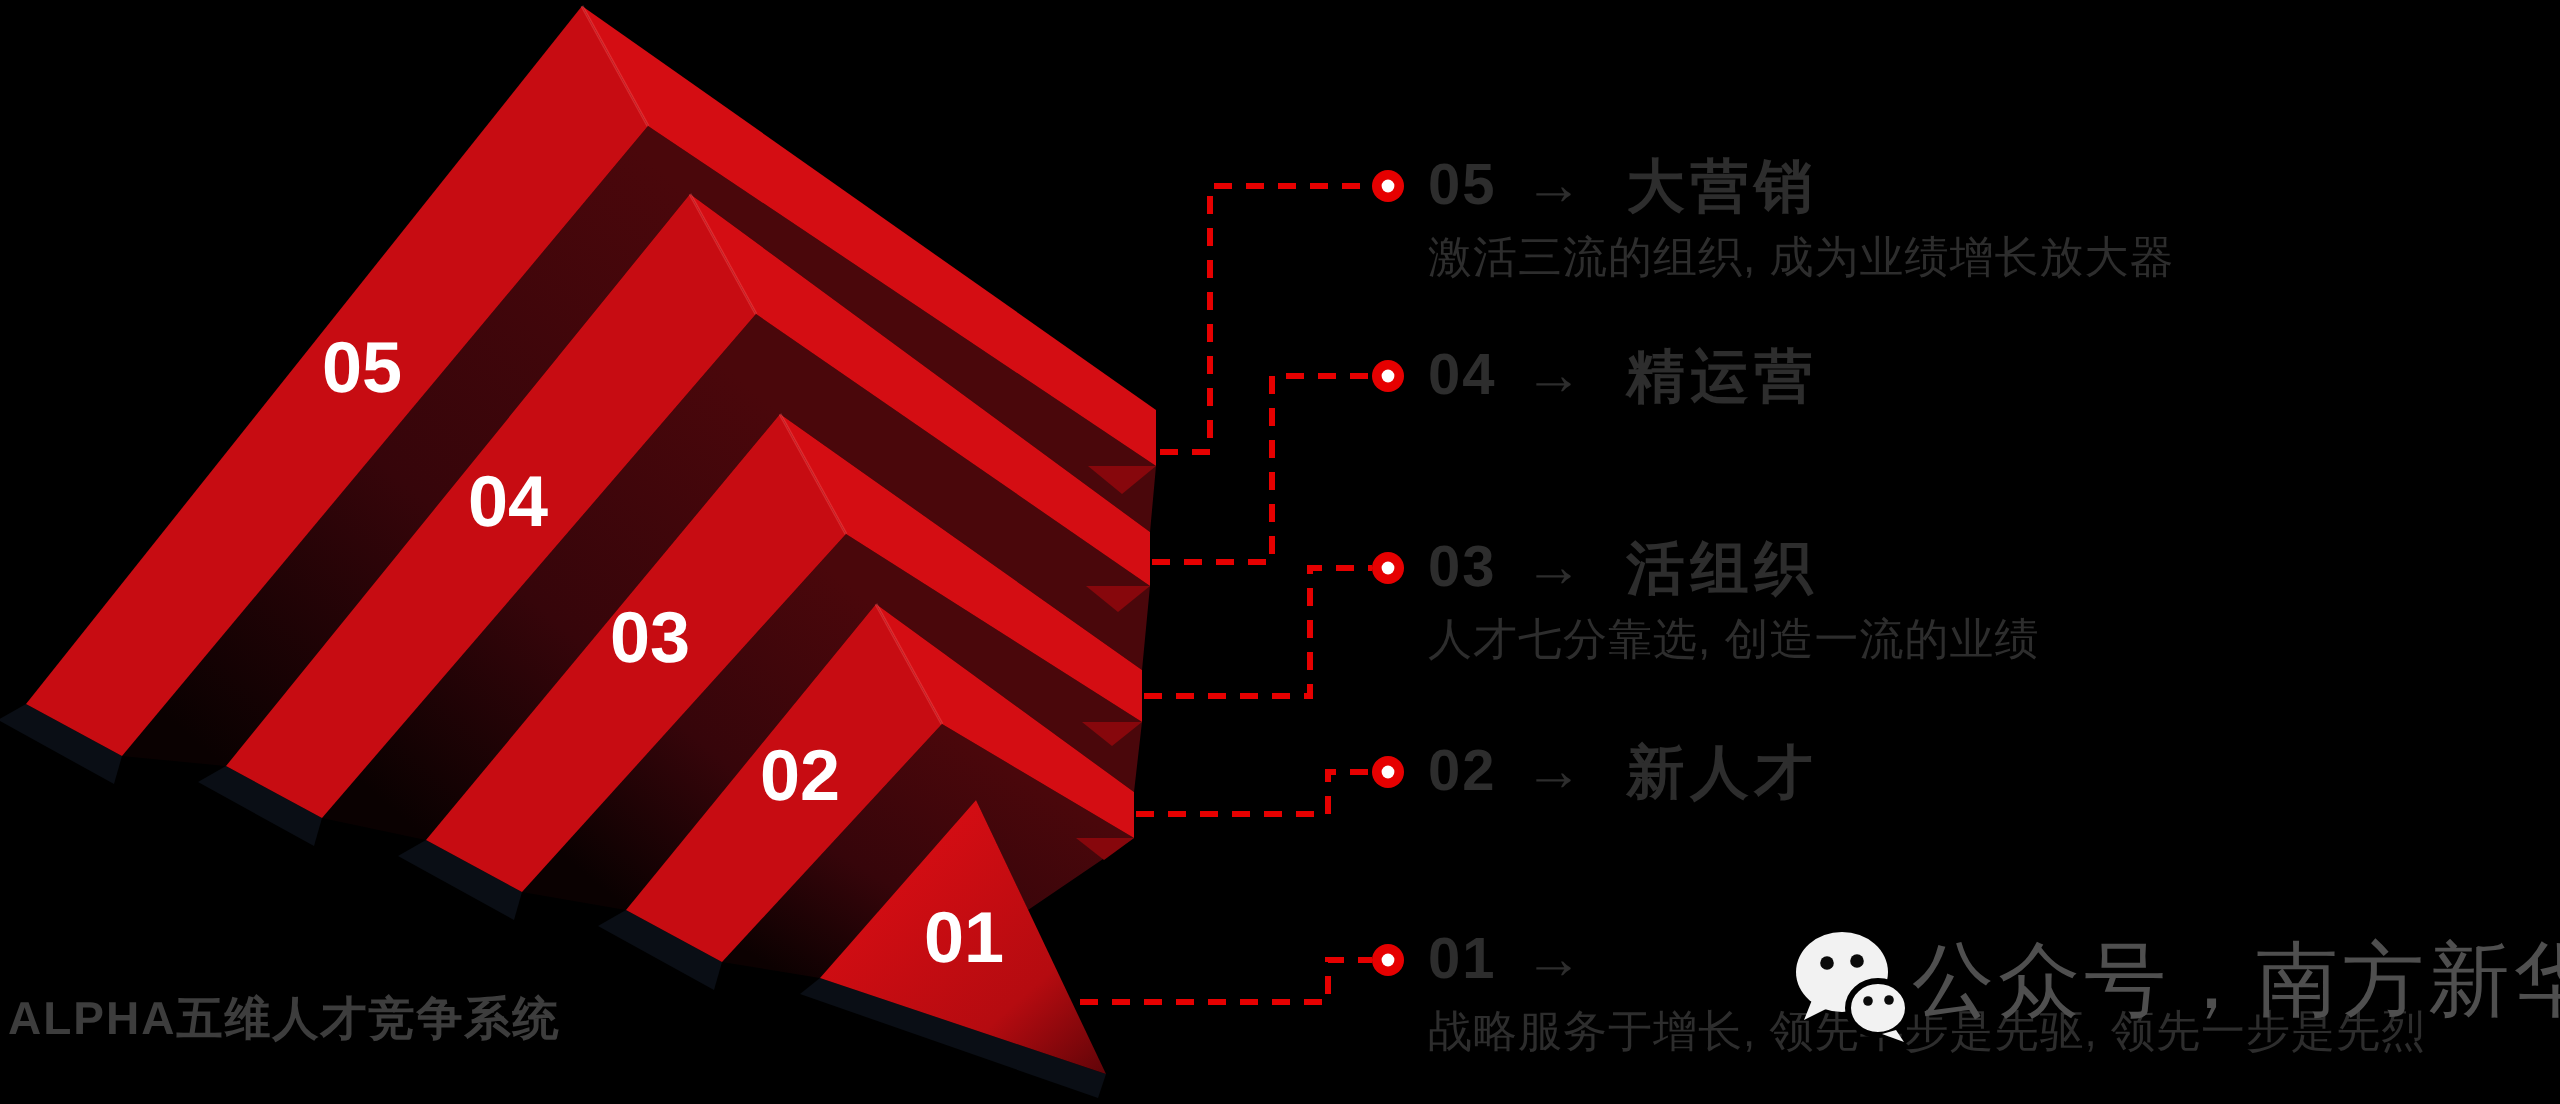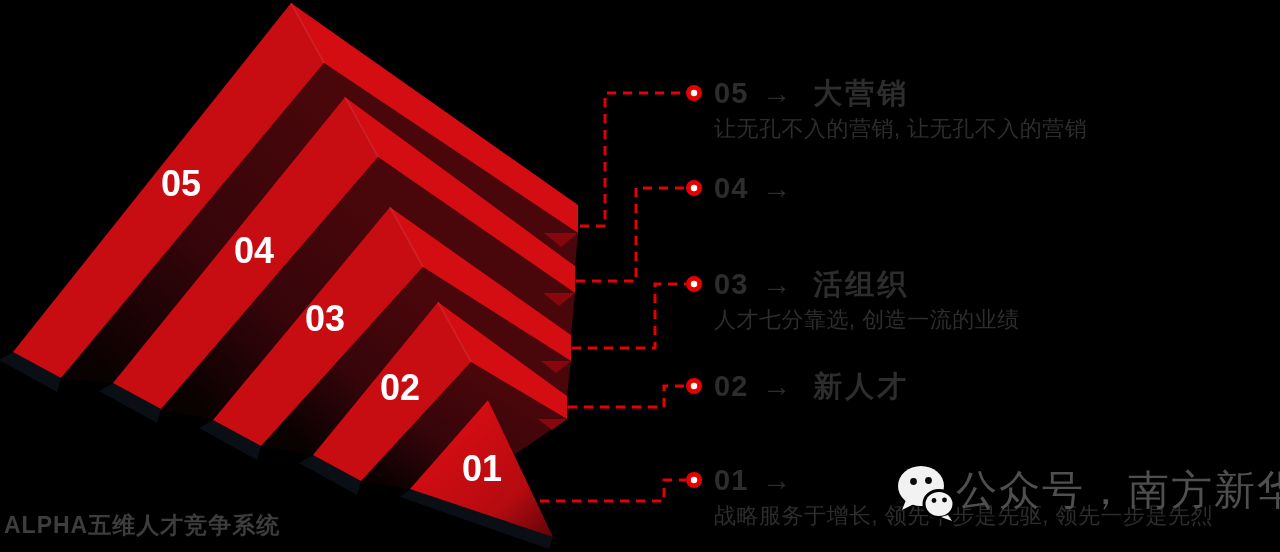--- a/index.html
+++ b/index.html
@@ -9,21 +9,21 @@
     font-family:"Liberation Sans","DejaVu Sans",sans-serif;
   }
   #scene{position:absolute;left:0;top:0;width:1280px;height:552px;}
   .legend-item{position:absolute;left:714px;color:var(--text-dark,#2d2d2d);}
   .legend-head{display:flex;align-items:center;height:33px;font-weight:800;font-size:29px;white-space:nowrap;}
   .legend-num{letter-spacing:1px;}
   .legend-arrow{margin:0 22px 0 14px;font-weight:700;}
   .legend-title{letter-spacing:3px;}
   .legend-desc{margin-top:4px;font-size:22px;font-weight:400;letter-spacing:0.5px;white-space:nowrap;}
   #caption{
-    position:absolute;left:4px;top:510px;font-size:23px;font-weight:700;
+    position:absolute;left:4px;top:494px;font-size:23px;font-weight:700;
     color:var(--caption-gray,#3d3d3d);letter-spacing:1px;white-space:nowrap;
   }
   #watermark{
     position:absolute;left:892px;top:458px;display:flex;align-items:center;z-index:5;
   }
   #watermark-text{
     font-family:"DejaVu Serif","Liberation Serif",serif;
     font-size:41px;color:var(--watermark-gray,#4f4f4f);letter-spacing:2px;white-space:nowrap;
   }
   .pyr-label{
@@ -151,26 +151,27 @@
         </g>
     </g>
   </svg>
 
   <div class="legend-item" style="top:77px">
     <div class="legend-head">
       <span class="legend-num">05</span>
       <span class="legend-arrow">→</span>
       <span class="legend-title">大营销</span>
     </div>
-    <div class="legend-desc">让无孔不入的营销, 让无孔不入的营销</div>
+    <div class="legend-desc">激活三流的组织, 成为业绩增长放大器</div>
   </div>
   <div class="legend-item" style="top:172px">
     <div class="legend-head">
       <span class="legend-num">04</span>
       <span class="legend-arrow">→</span>
+      <span class="legend-title">精运营</span>
     </div>
   </div>
   <div class="legend-item" style="top:268px">
     <div class="legend-head">
       <span class="legend-num">03</span>
       <span class="legend-arrow">→</span>
       <span class="legend-title">活组织</span>
     </div>
     <div class="legend-desc">人才七分靠选, 创造一流的业绩</div>
   </div>

